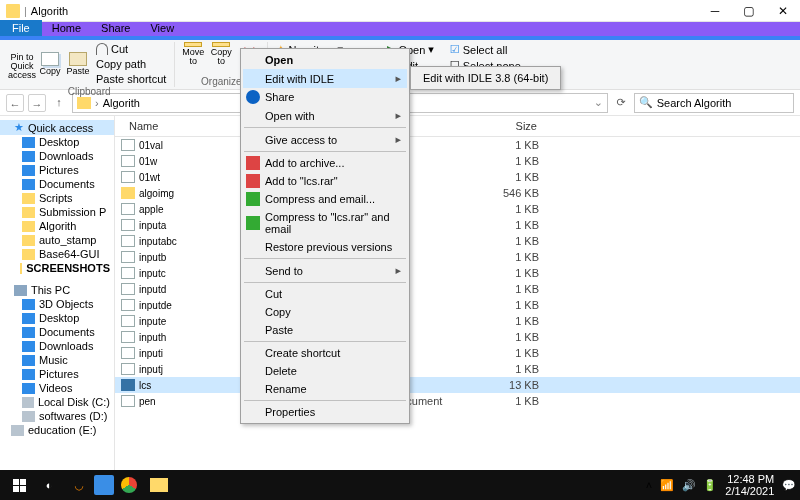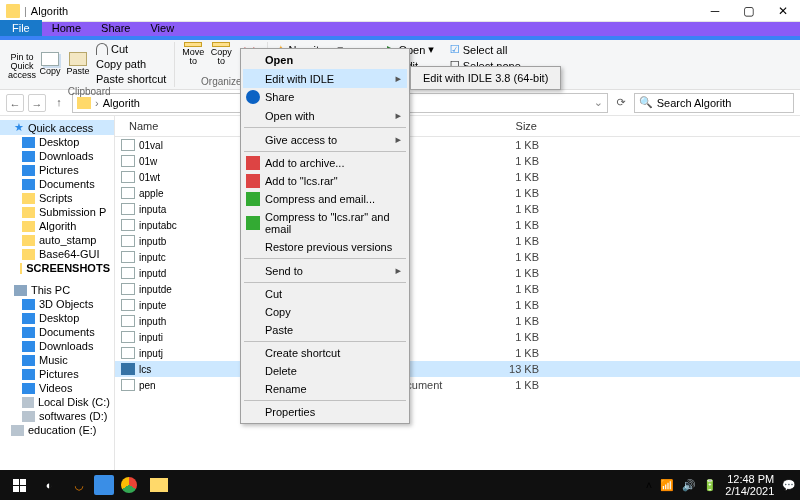--- a/index.html
+++ b/index.html
@@ -321,20 +321,27 @@
           <span class="r-size">1 KB</span>
         </div>
         <div class="row">
           <span class="fico"></span>
           <span class="r-name">01wt</span>
           <span class="r-date"></span>
           <span class="r-type"></span>
           <span class="r-size">1 KB</span>
         </div>
         <div class="row">
+          <span class="fico folder"></span>
+          <span class="r-name">algoimg</span>
+          <span class="r-date"></span>
+          <span class="r-type"></span>
+          <span class="r-size">546 KB</span>
+        </div>
+        <div class="row">
           <span class="fico"></span>
           <span class="r-name">apple</span>
           <span class="r-date"></span>
           <span class="r-type"></span>
           <span class="r-size">1 KB</span>
         </div>
         <div class="row">
           <span class="fico"></span>
           <span class="r-name">inputa</span>
           <span class="r-date"></span>

